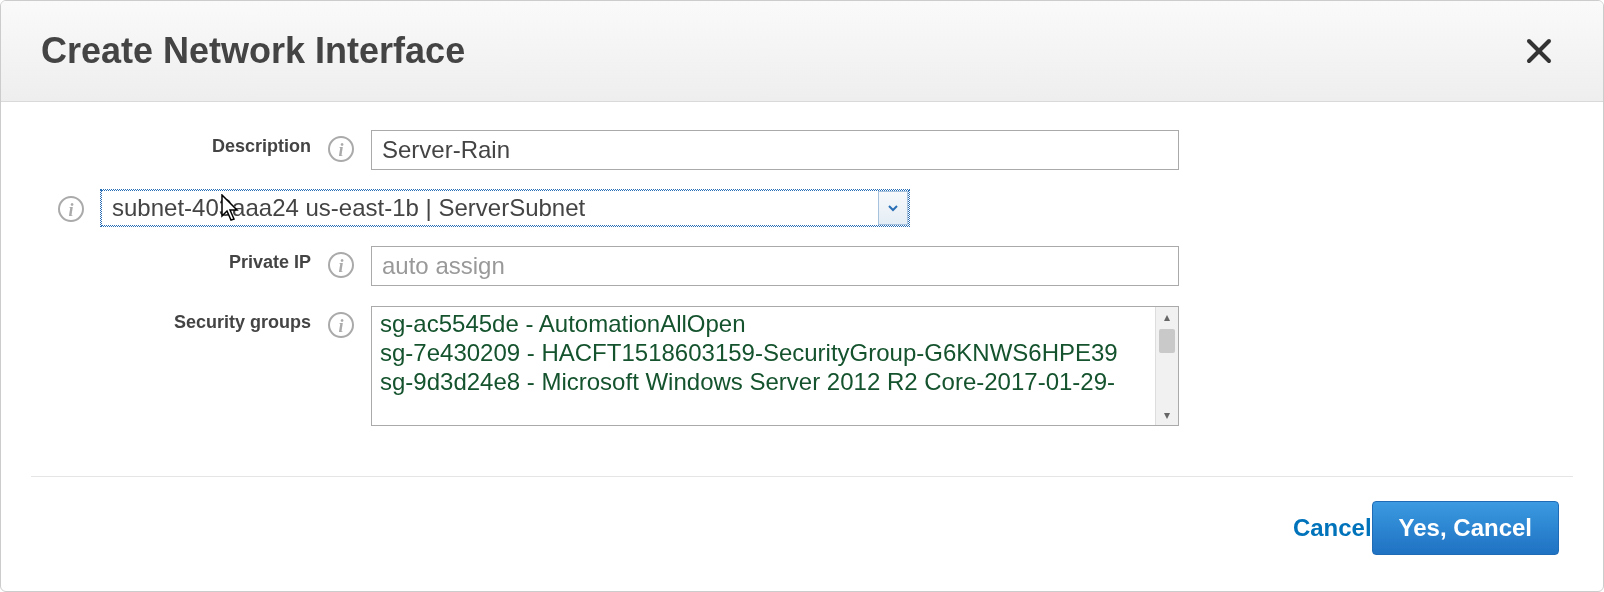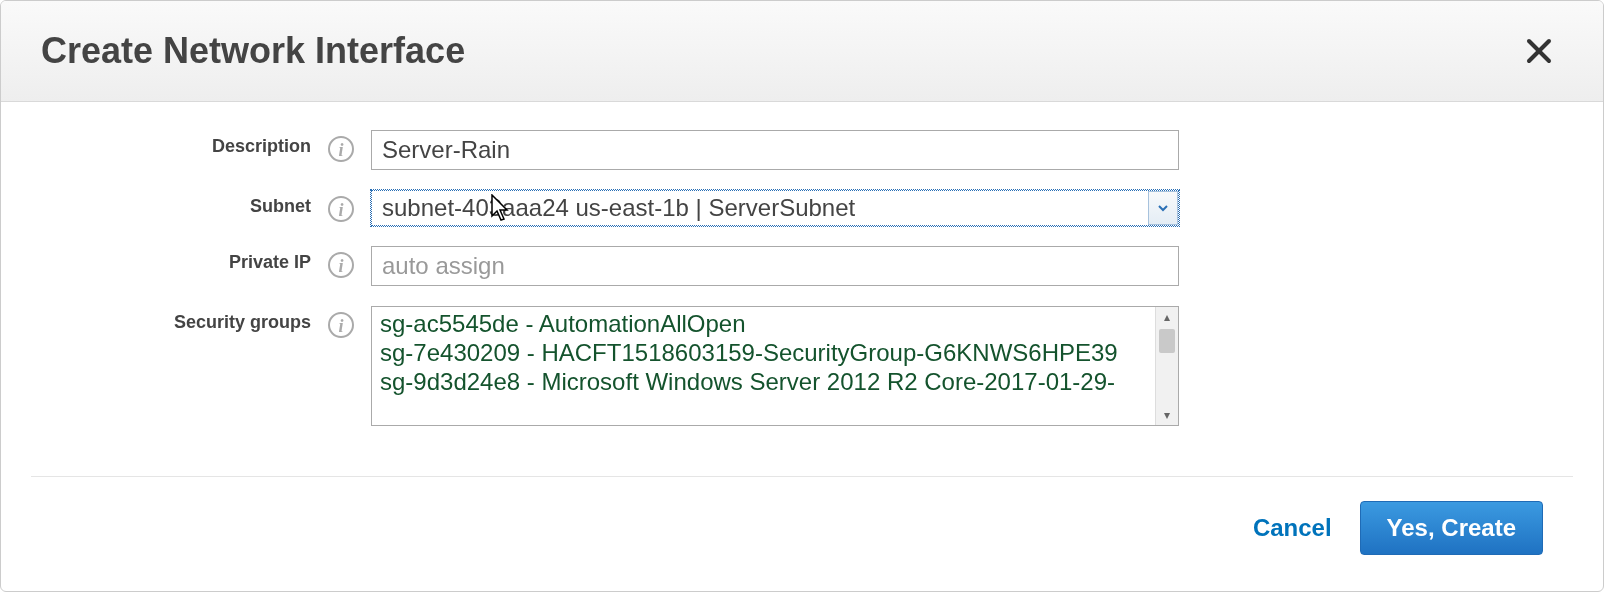--- a/index.html
+++ b/index.html
@@ -203,22 +203,21 @@
   
   .footer-sep {
     margin: 20px 30px 0 30px;
     height:1px;
     background:#e5e5e5;
   }
   .footer {
     display:flex;
     justify-content:flex-end;
     align-items:center;
-    gap: 28px;
-    padding: 24px 60px 0 0;
+    padding: 24px 44px 0 0;
   }
   .link-cancel {
     color:#0073bb;
     font-size:24px;
     font-weight:700;
     cursor:pointer;
   }
   .btn-primary {
     background: linear-gradient(#3b9ae1,#1f72c2);
     color:#fff;
@@ -251,21 +250,20 @@
       <div class="label-cell">Description</div>
       <div class="info-cell">
         <div class="info-icon">i</div>
       </div>
       <div class="field-cell">
         <input type="text" class="text-field" value="Server-Rain" style="">
       </div>
     </div>
 
     <div class="row">
-      <div class="label-cell">Subnet</div>
       <div class="info-cell">
         <div class="info-icon">i</div>
       </div>
       <div class="field-cell">
         <div class="combo">
           <div class="combo-text">subnet-403aaa24 us-east-1b | ServerSubnet</div>
           <div class="combo-btn">
             <svg width="12" height="12" viewBox="0 0 12 12">
               <polyline points="2,4 6,8 10,4" fill="none" stroke="#2a6fb5" stroke-width="2"></polyline>
             </svg>
@@ -309,16 +307,16 @@
         </div>
       </div>
     </div>
 
   </div>
 
   <div class="footer-sep"></div>
 
   <div class="footer">
     <span class="link-cancel">Cancel</span>
-    <button class="btn-primary">Yes, Create</button>
+    <button class="btn-primary">Yes, Cancel</button>
   </div>
 
 </div>
 
 </body></html>

